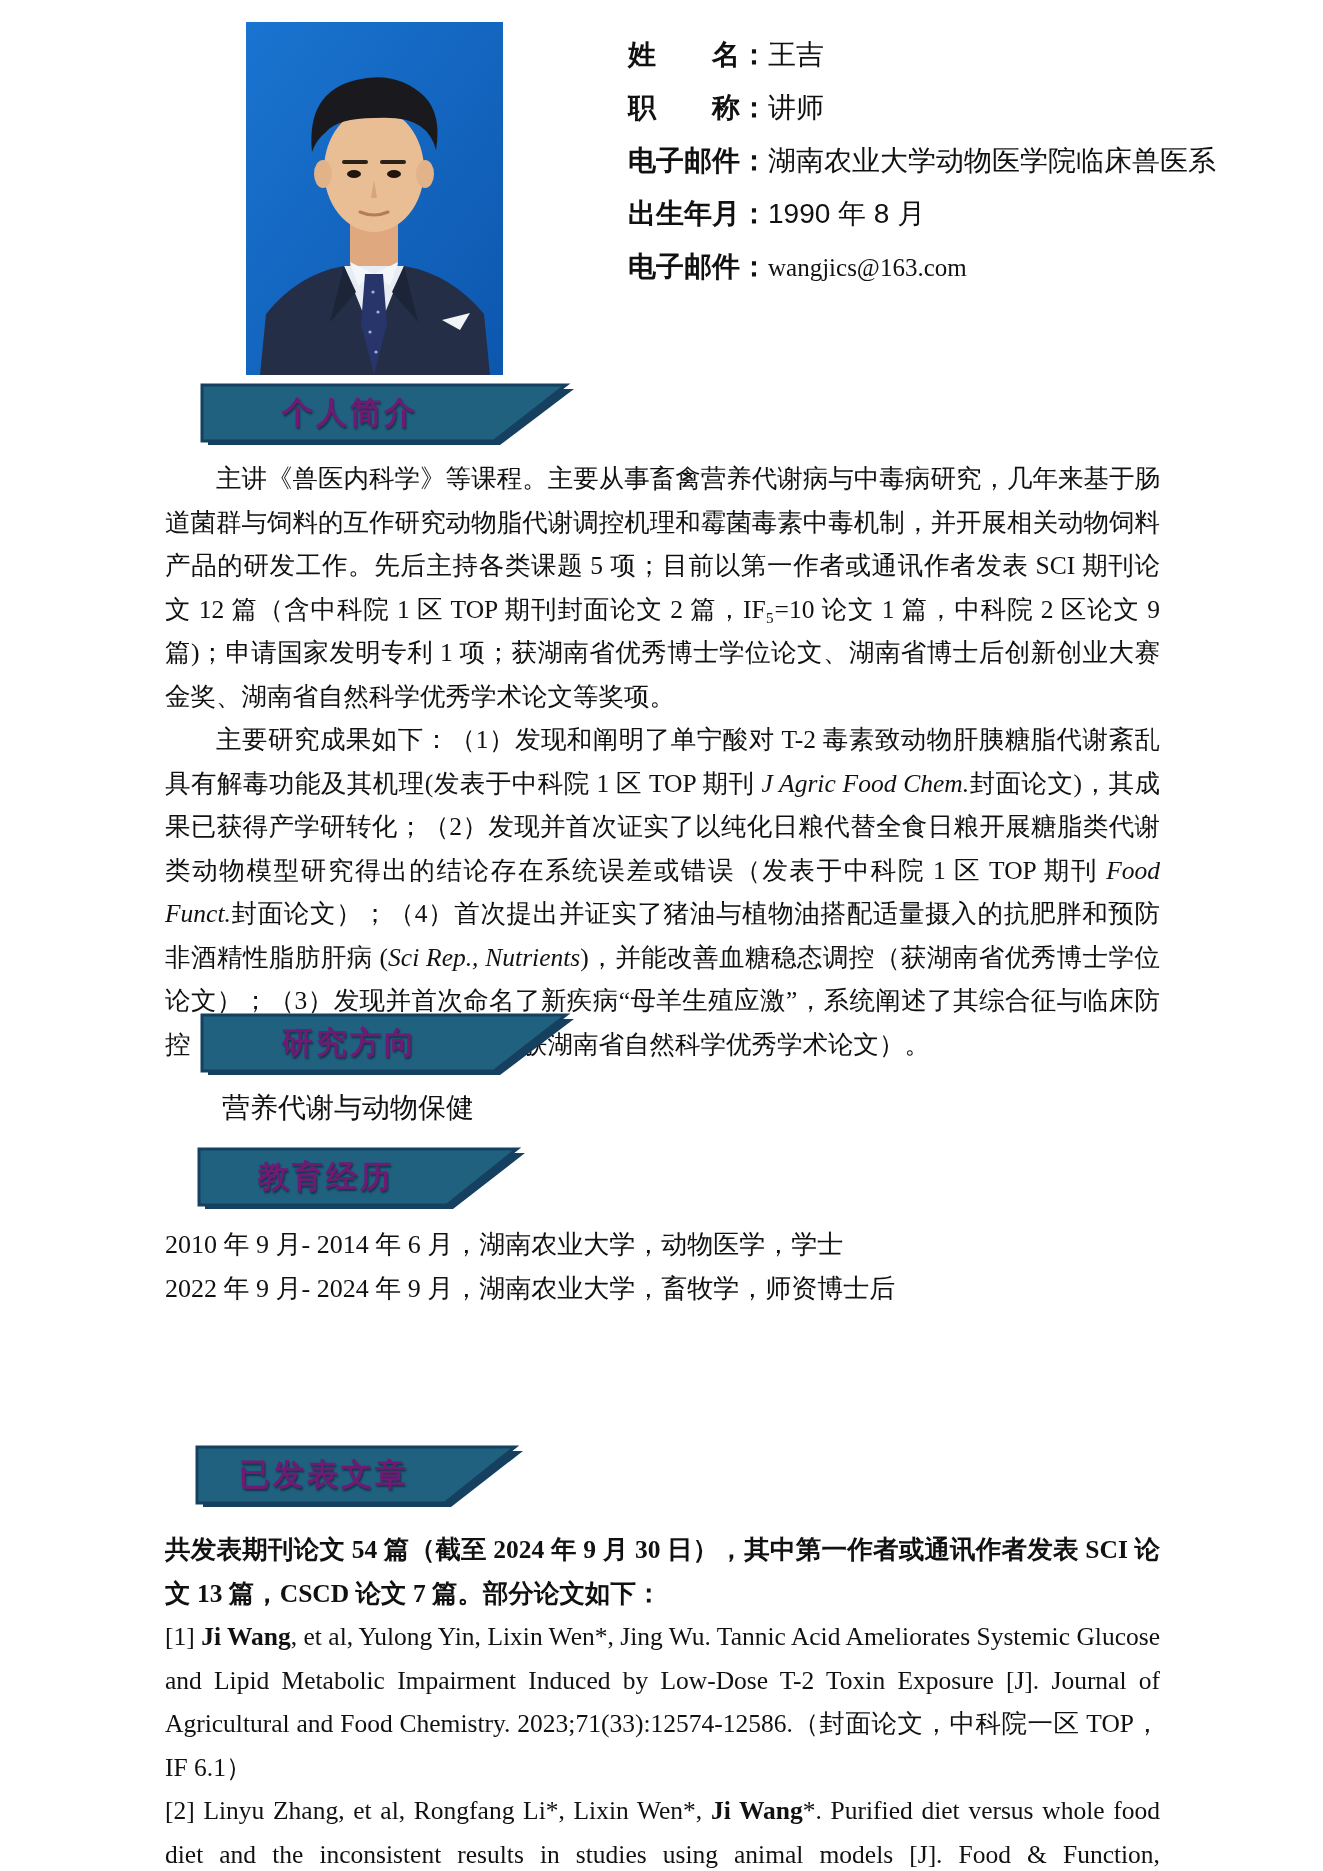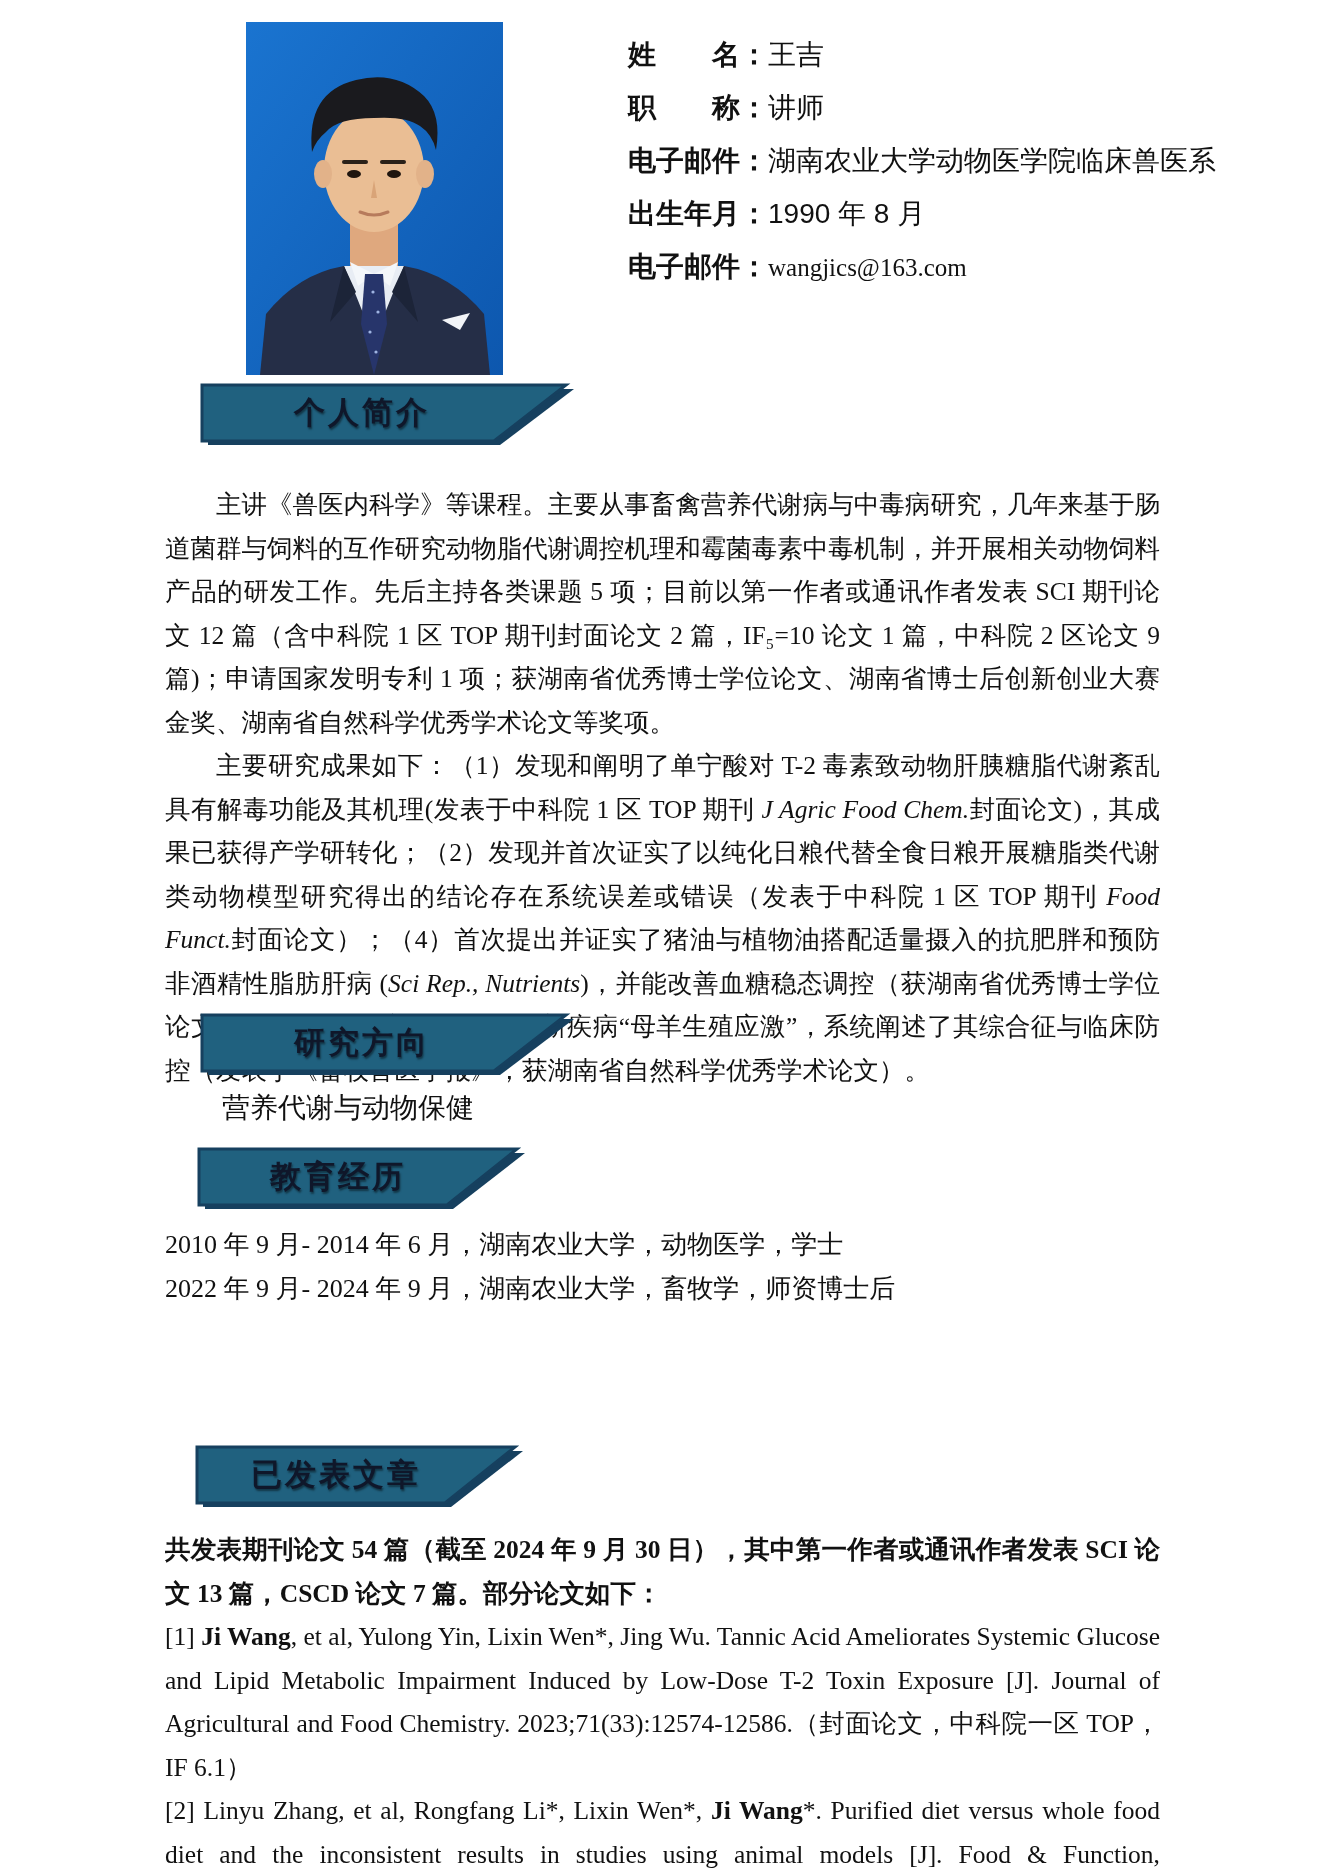--- a/index.html
+++ b/index.html
@@ -36,24 +36,23 @@
   .sep{font-weight:bold;}
   .fv{font-weight:normal;}
   .fv.mono{font-family:Liberation Serif, serif;font-size:25px;}
 
   
   .banner{position:absolute;width:376px;height:64px;}
   .banner svg{position:absolute;left:0;top:0;}
   .banner .bt{
     position:absolute;left:0;top:0;width:300px;height:60px;
     display:flex;align-items:center;justify-content:center;
-    color:#0f172a;font-family:"Liberation Sans","DejaVu Sans",sans-serif;
+    color:#701a75;font-family:"Liberation Sans","DejaVu Sans",sans-serif;
     font-weight:bold;font-size:31px;letter-spacing:3px;
     text-shadow:1px 2px 2px rgba(0,0,0,0.45);
-    padding-left:12px;
   }
 
   
   .bodytext{
     position:absolute;left:165px;width:995px;
     font-size:25.5px;line-height:43.5px;
     text-align:justify;
   }
   .bodytext p{margin:0;text-indent:2em;}
   .research-line{
@@ -143,21 +142,21 @@
   </div>
 
   <div class="banner" style="left:200px;top:383px;">
     <svg width="376" height="64" viewBox="0 0 376 64">
       <polygon points="8,6 374,6 300,62 8,62" fill="var(--banner-border)"></polygon>
       <polygon points="2,2 366,2 294,58 2,58" fill="var(--banner-fill)" stroke="var(--banner-border)" stroke-width="3"></polygon>
     </svg>
     <div class="bt">个人简介</div>
   </div>
 
-  <div class="bodytext" style="top:483px;">
+  <div class="bodytext" style="top:457px;">
     <p><span>主讲《兽医内科学》等课程。主要从事畜禽营养代谢病与中毒病研究，几年来基于肠道菌群与饲料的互作研究动物脂代谢调控机理和霉菌毒素中毒机制，并开展相关动物饲料产品的研发工作。先后主持各类课题 5 项；目前以第一作者或通讯作者发表 SCI 期刊论文 12 篇（含中科院 1 区 TOP 期刊封面论文 2 篇，IF₅=10 论文 1 篇，中科院 2 区论文 9 篇)；申请国家发明专利 1 项；获湖南省优秀博士学位论文、湖南省博士后创新创业大赛金奖、湖南省自然科学优秀学术论文等奖项。</span></p>
     <p><span>主要研究成果如下：（1）发现和阐明了单宁酸对 T-2 毒素致动物肝胰糖脂代谢紊乱具有解毒功能及其机理(发表于中科院 1 区 TOP 期刊 </span><span style="font-style: italic;">J Agric Food Chem.</span><span>封面论文)，其成果已获得产学研转化；（2）发现并首次证实了以纯化日粮代替全食日粮开展糖脂类代谢类动物模型研究得出的结论存在系统误差或错误（发表于中科院 1 区 TOP 期刊 </span><span style="font-style: italic;">Food Funct.</span><span>封面论文）；（4）首次提出并证实了猪油与植物油搭配适量摄入的抗肥胖和预防非酒精性脂肪肝病 (</span><span style="font-style: italic;">Sci Rep., Nutrients</span><span>)，并能改善血糖稳态调控（获湖南省优秀博士学位论文）；（3）发现并首次命名了新疾病“母羊生殖应激”，系统阐述了其综合征与临床防控（发表于《畜牧兽医学报》，获湖南省自然科学优秀学术论文）。</span></p>
   </div>
 
   <div class="banner" style="left:200px;top:1013px;">
     <svg width="376" height="64" viewBox="0 0 376 64">
       <polygon points="8,6 374,6 300,62 8,62" fill="var(--banner-border)"></polygon>
       <polygon points="2,2 366,2 294,58 2,58" fill="var(--banner-fill)" stroke="var(--banner-border)" stroke-width="3"></polygon>
     </svg>
     <div class="bt">研究方向</div>

